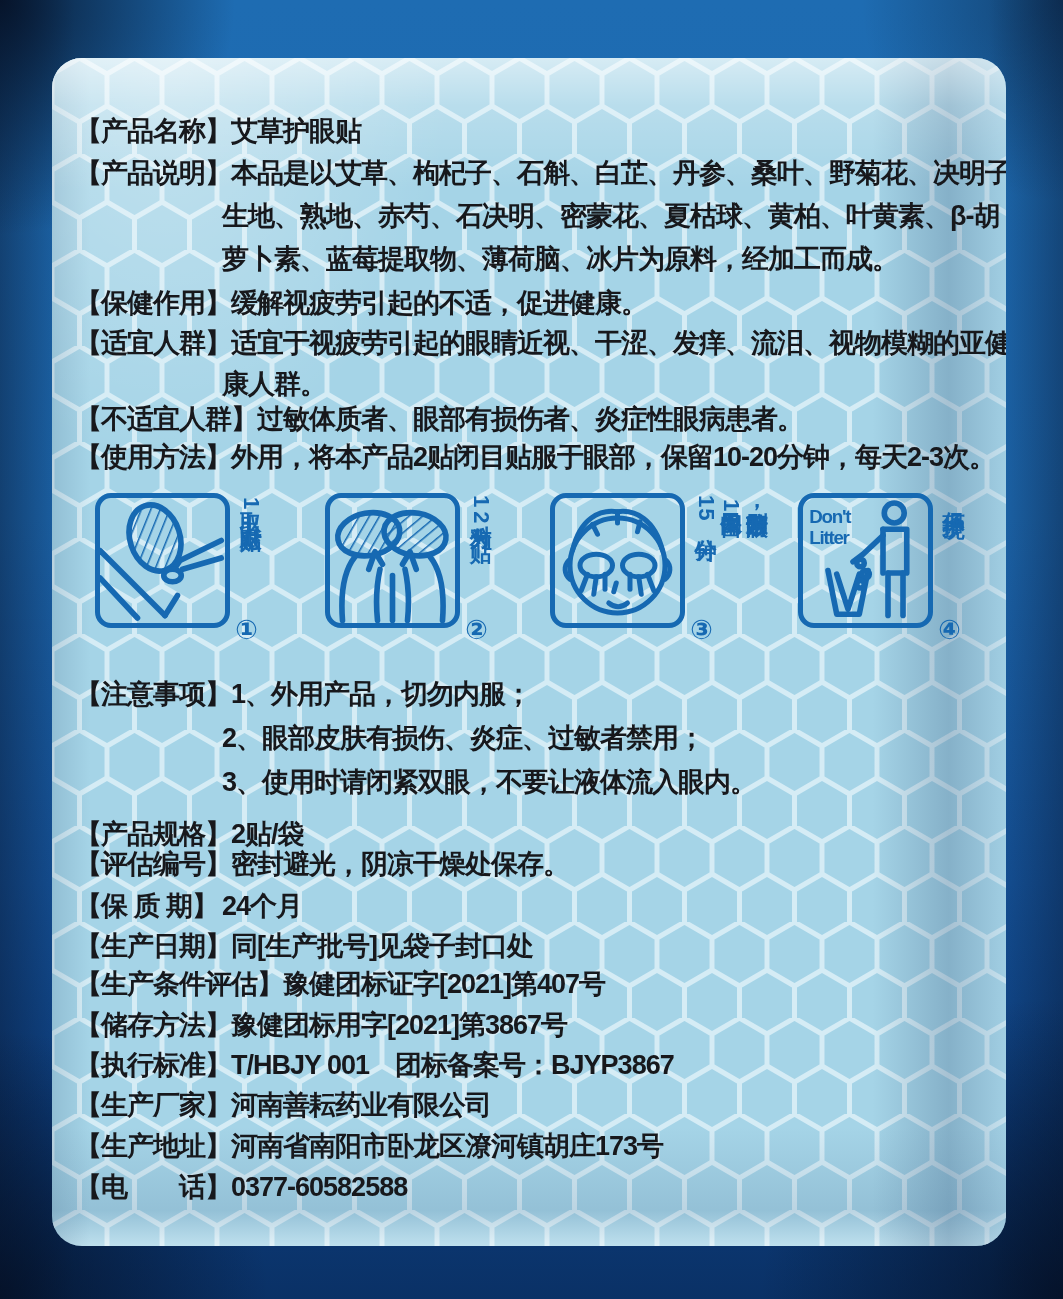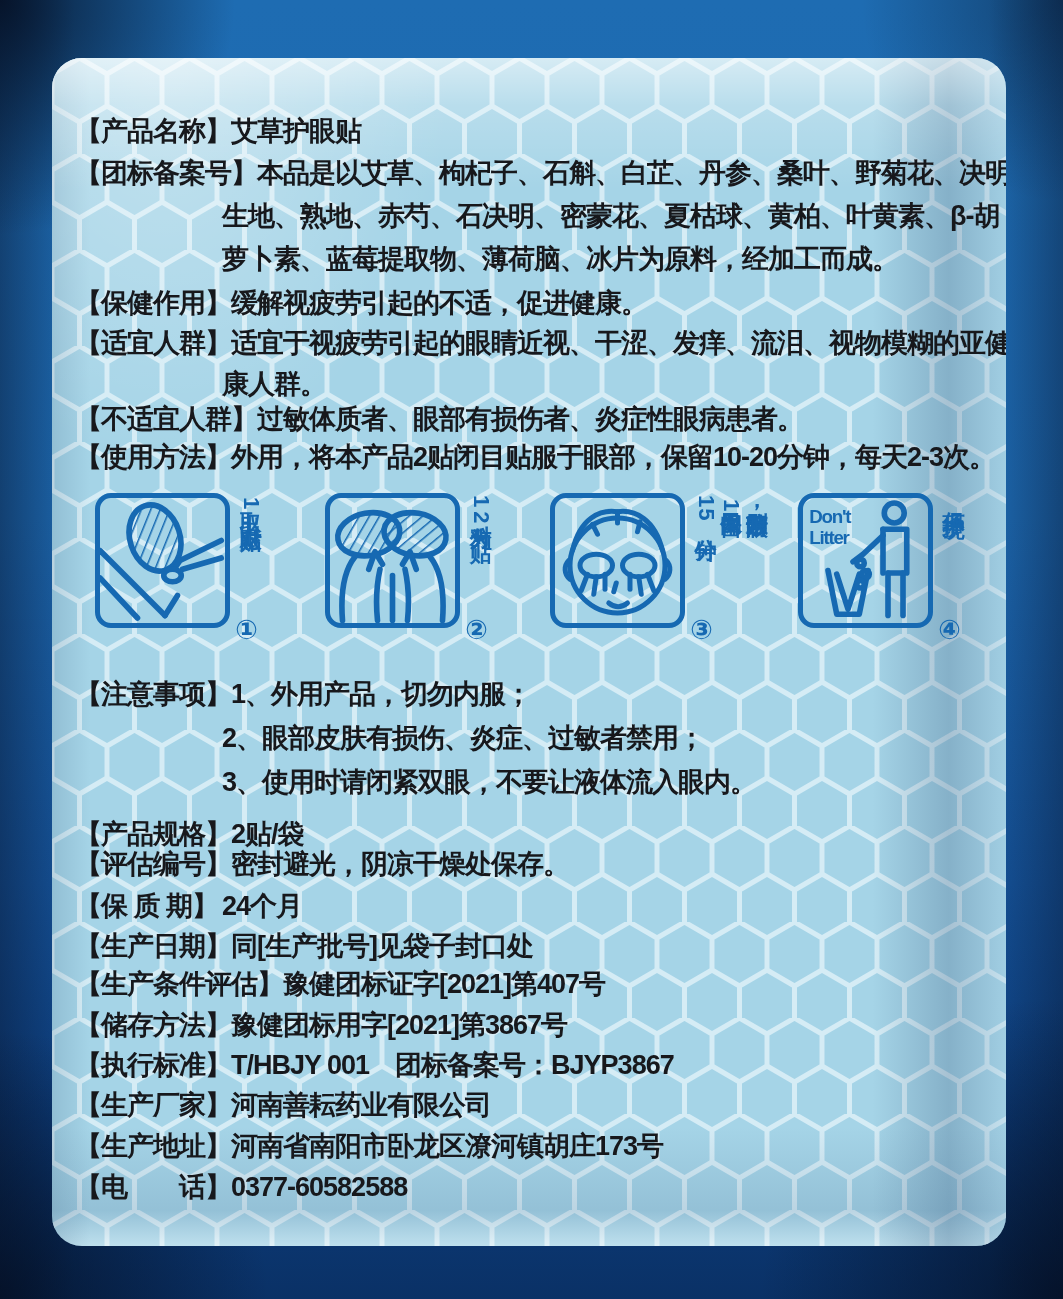--- a/index.html
+++ b/index.html
@@ -62,21 +62,21 @@
         </pattern>
       </defs>
       <rect width="100%" height="100%" fill="url(#hex)"></rect>
     </svg>
     <div class="sheen"></div>
 
     <div class="content">
 
       <div class="row" style="top:57px"><span class="lbl">【产品名称】</span><span>艾草护眼贴</span></div>
 
-      <div class="row" style="top:99px"><span class="lbl">【团标备案号】</span><span>本品是以艾草、枸杞子、石斛、白芷、丹参、桑叶、野菊花、决明子、</span></div>
+      <div class="row" style="top:99px"><span class="lbl">【产品说明】</span><span>本品是以艾草、枸杞子、石斛、白芷、丹参、桑叶、野菊花、决明子、</span></div>
       <div class="row cont" style="top:185px">萝卜素、蓝莓提取物、薄荷脑、冰片为原料，经加工而成。</div>
       <div class="row cont" style="top:142px">生地、熟地、赤芍、石决明、密蒙花、夏枯球、黄柏、叶黄素、β-胡</div>
 
       <div class="row" style="top:269px"><span class="lbl">【适宜人群】</span><span>适宜于视疲劳引起的眼睛近视、干涩、发痒、流泪、视物模糊的亚健</span></div>
 
       <div class="row" style="top:229px"><span class="lbl">【保健作用】</span><span>缓解视疲劳引起的不适，促进健康。</span></div>
       <div class="row cont" style="top:310px">康人群。</div>
 
       <div class="row" style="top:345px"><span class="lbl">【不适宜人群】</span><span>过敏体质者、眼部有损伤者、炎症性眼病患者。</span></div>
 

